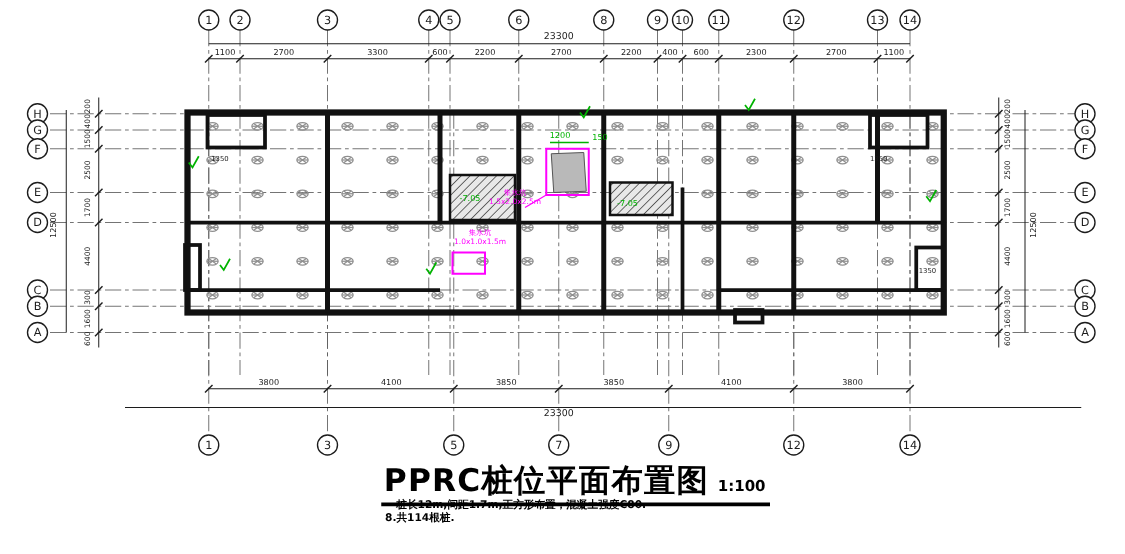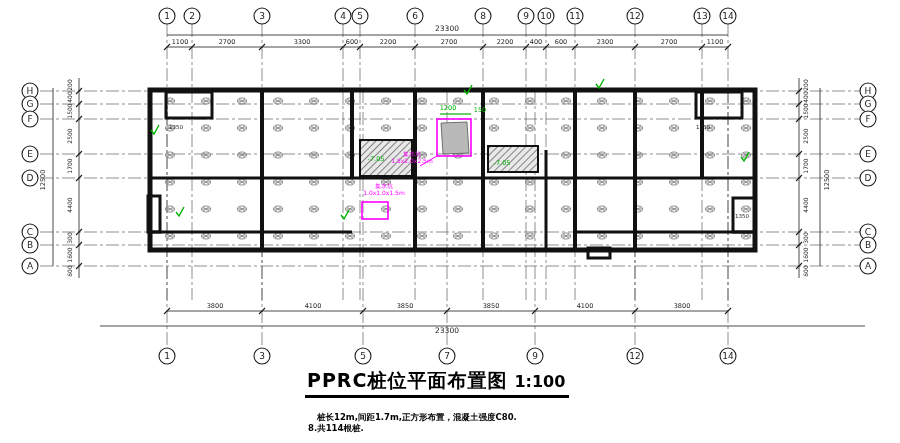--- a/index.html
+++ b/index.html
@@ -1,26 +1,26 @@
 <!DOCTYPE html>
 <html><head>
 <meta charset="utf-8">
 <style>
   html,body{margin:0;padding:0;background:#fff;}
   #screen{position:relative;width:900px;height:443px;background:#fff;overflow:hidden;
           font-family:"DejaVu Sans",sans-serif;}
   #plan{position:absolute;left:0;top:0;}
   #titleblock{position:absolute;left:305px;top:368px;width:330px;}
   #title-row{display:inline-block;border-bottom:3px solid #000;padding:0 4px 1px 2px;}
-  #title-text{font-size:19px;font-weight:bold;letter-spacing:1px;color:#000;
+  #title-text{font-size:25px;font-weight:bold;letter-spacing:1px;color:#000;
               font-family:"DejaVu Sans",sans-serif;}
-  #title-scale{font-size:16px;font-weight:bold;margin-left:7px;color:#000;}
+  #title-scale{font-size:12px;font-weight:bold;margin-left:7px;color:#000;}
   #notes{position:absolute;left:308px;top:399px;width:330px;color:#000;
          font-size:8.5px;font-weight:bold;line-height:1.28;}
-  #notes .note-indent{padding-left:9px;margin-top:13px;}
+  #notes .note-indent{padding-left:9px;}
   text{font-family:"DejaVu Sans",sans-serif;}
 </style>
 </head>
 <body>
 
 <div id="screen">
 
   <svg id="plan" width="900" height="443" viewBox="0 0 900 443">
     <defs>
       <pattern id="hatch" width="5" height="5" patternUnits="userSpaceOnUse" patternTransform="rotate(45)">

